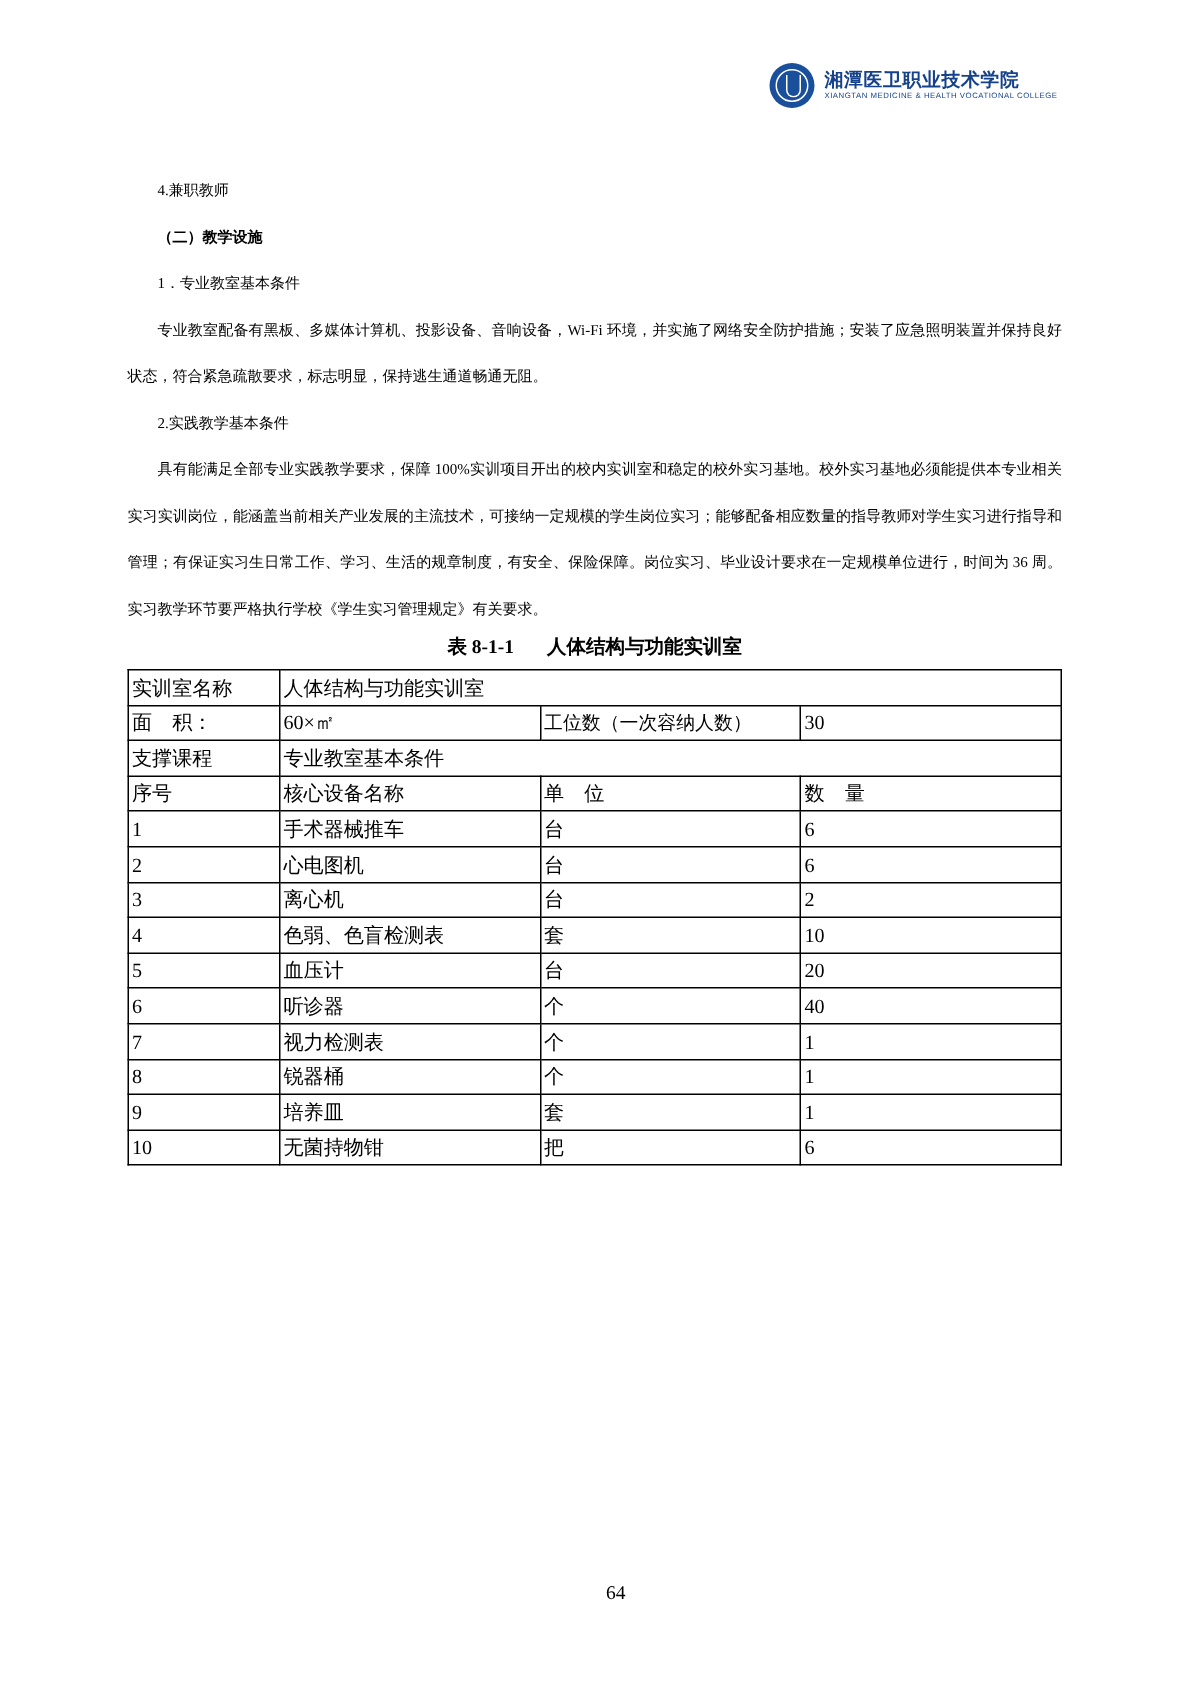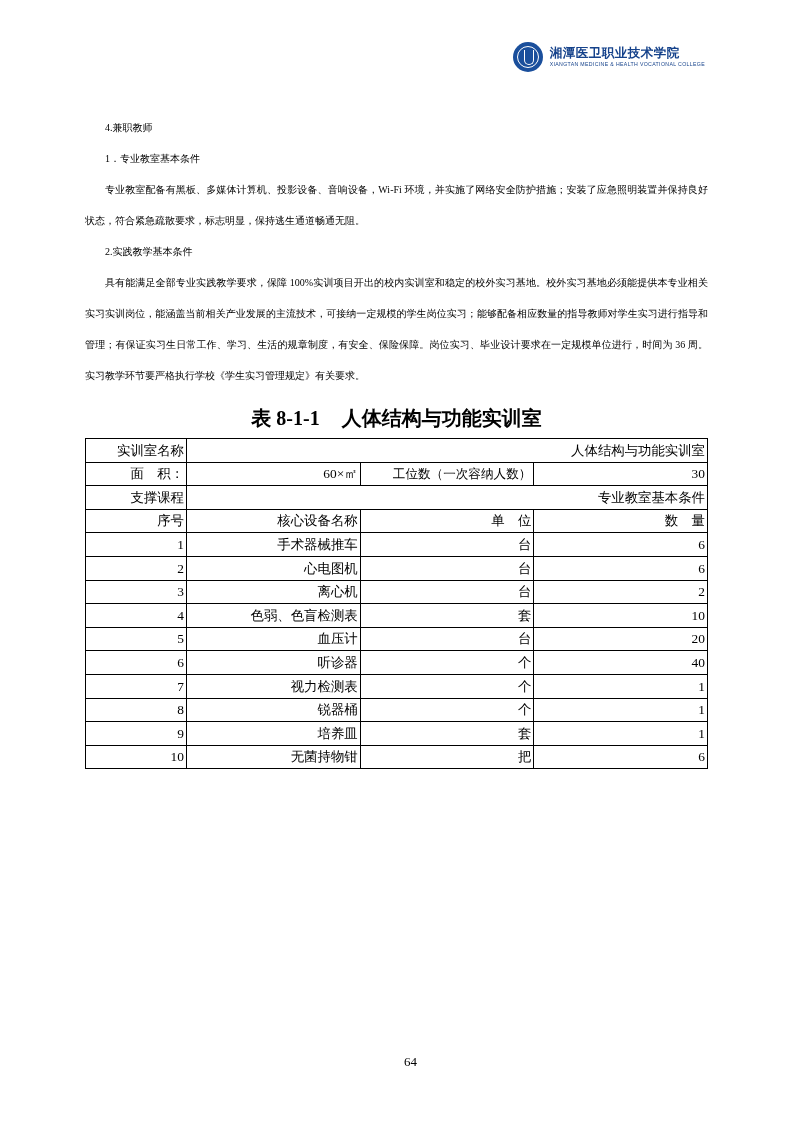--- a/index.html
+++ b/index.html
@@ -86,37 +86,36 @@
     font-size: 10px;
     line-height: 31px;
     text-align: justify;
     text-justify: inter-ideograph;
   }
   p.indent { text-indent: 2em; }
   p.bold { font-weight: bold; }
   
   .table-caption {
     text-align: center;
-    font-size: 20px;
+    font-size: 13px;
     font-weight: bold;
-    margin-top: 14px;
     margin-bottom: 6px;
   }
   .table-caption .cap-num { margin-right: 22px; }
   
   table {
     border-collapse: collapse;
     width: 623px;
     table-layout: fixed;
   }
   td {
     border: 1px solid #000000;
     height: 22.6px;
     font-size: 13.4px;
-    text-align: right;
+    text-align: left;
     vertical-align: middle;
     padding: 0 2px;
     line-height: 1.15;
   }
   td.sm { font-size: 12.6px; }
   .col1 { width: 96px; }
   .col2 { width: 291px; }
   .col3 { width: 96px; }
   .col4 { width: 140px; }
   
@@ -139,20 +138,21 @@
     <div class="logo-mark"></div>
     <div class="logo-text">
       <div class="logo-cn">湘潭医卫职业技术学院</div>
       <div class="logo-en">XIANGTAN MEDICINE &amp; HEALTH VOCATIONAL COLLEGE</div>
     </div>
   </div>
 
   <div class="content">
 
     <p class="indent">4.兼职教师</p>
+    <p class="indent bold">（二）教学设施</p>
     <p class="indent">1．专业教室基本条件</p>
     <p class="indent">专业教室配备有黑板、多媒体计算机、投影设备、音响设备，Wi-Fi 环境，并实施了网络安全防护措施；安装了应急照明装置并保持良好状态，符合紧急疏散要求，标志明显，保持逃生通道畅通无阻。</p>
     <p class="indent">2.实践教学基本条件</p>
     <p class="indent">具有能满足全部专业实践教学要求，保障 100%实训项目开出的校内实训室和稳定的校外实习基地。校外实习基地必须能提供本专业相关实习实训岗位，能涵盖当前相关产业发展的主流技术，可接纳一定规模的学生岗位实习；能够配备相应数量的指导教师对学生实习进行指导和管理；有保证实习生日常工作、学习、生活的规章制度，有安全、保险保障。岗位实习、毕业设计要求在一定规模单位进行，时间为 36 周。实习教学环节要严格执行学校《学生实习管理规定》有关要求。</p>
 
     <div class="table-caption">
       <span class="cap-num">表 8-1-1</span><span>人体结构与功能实训室</span>
     </div>
 
     <table>

